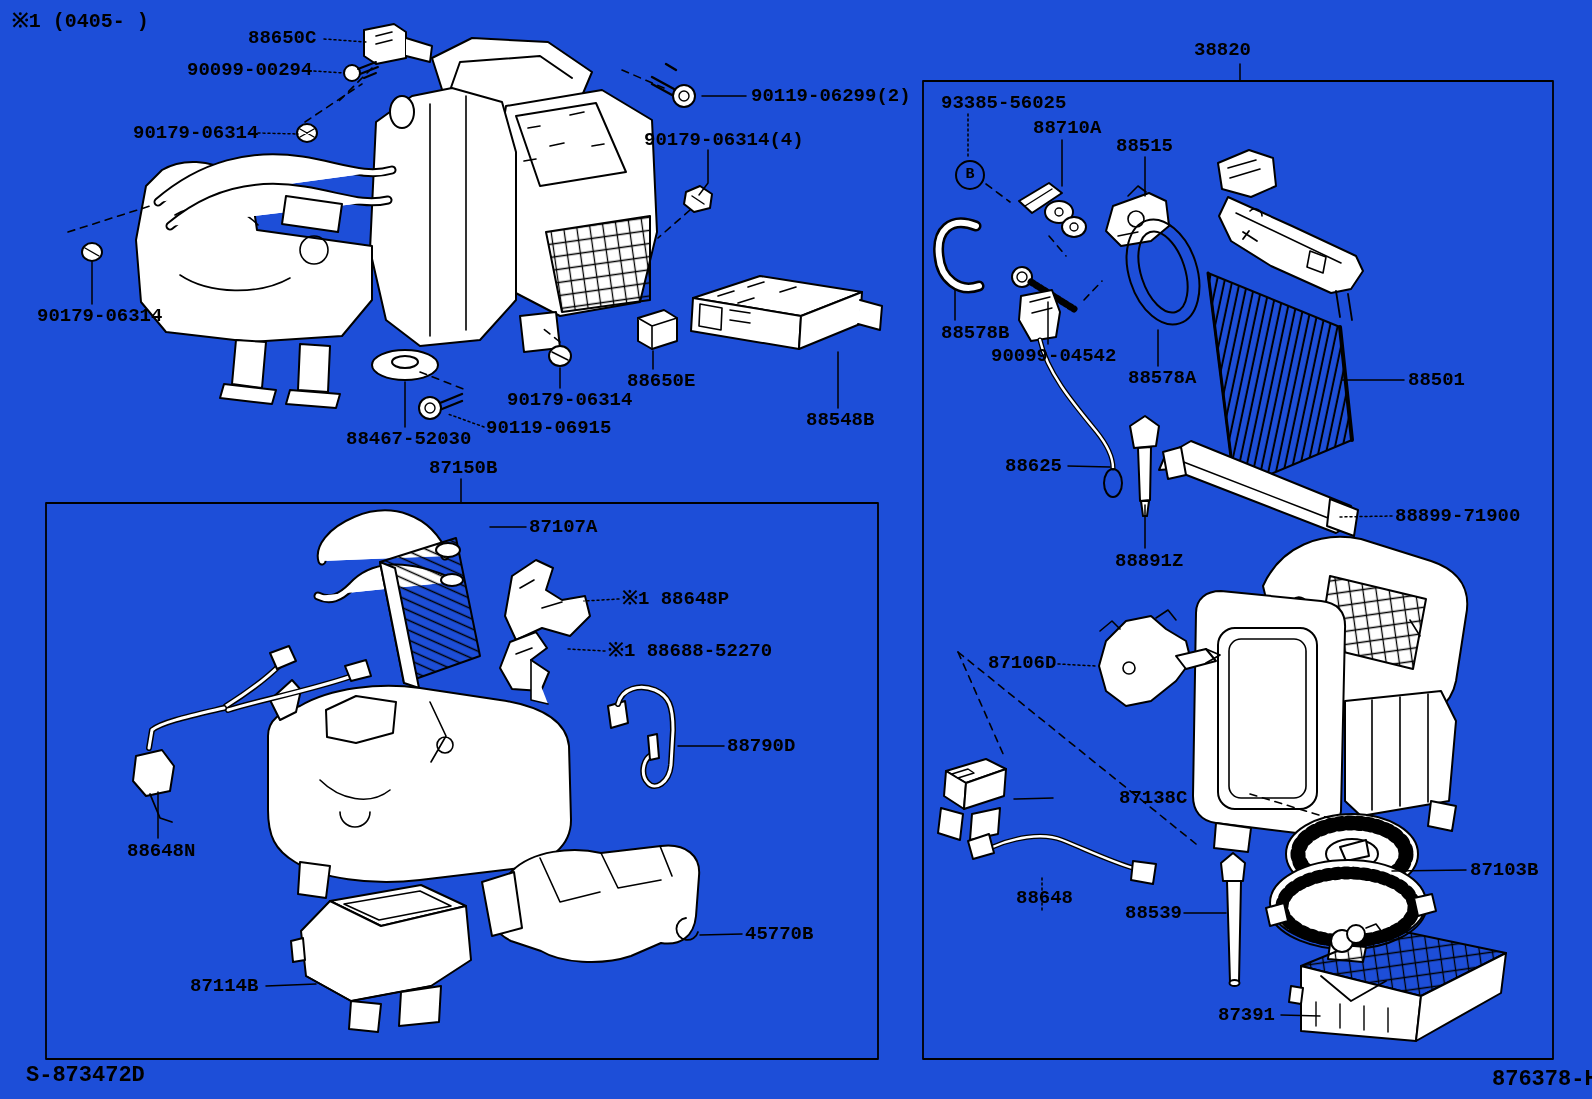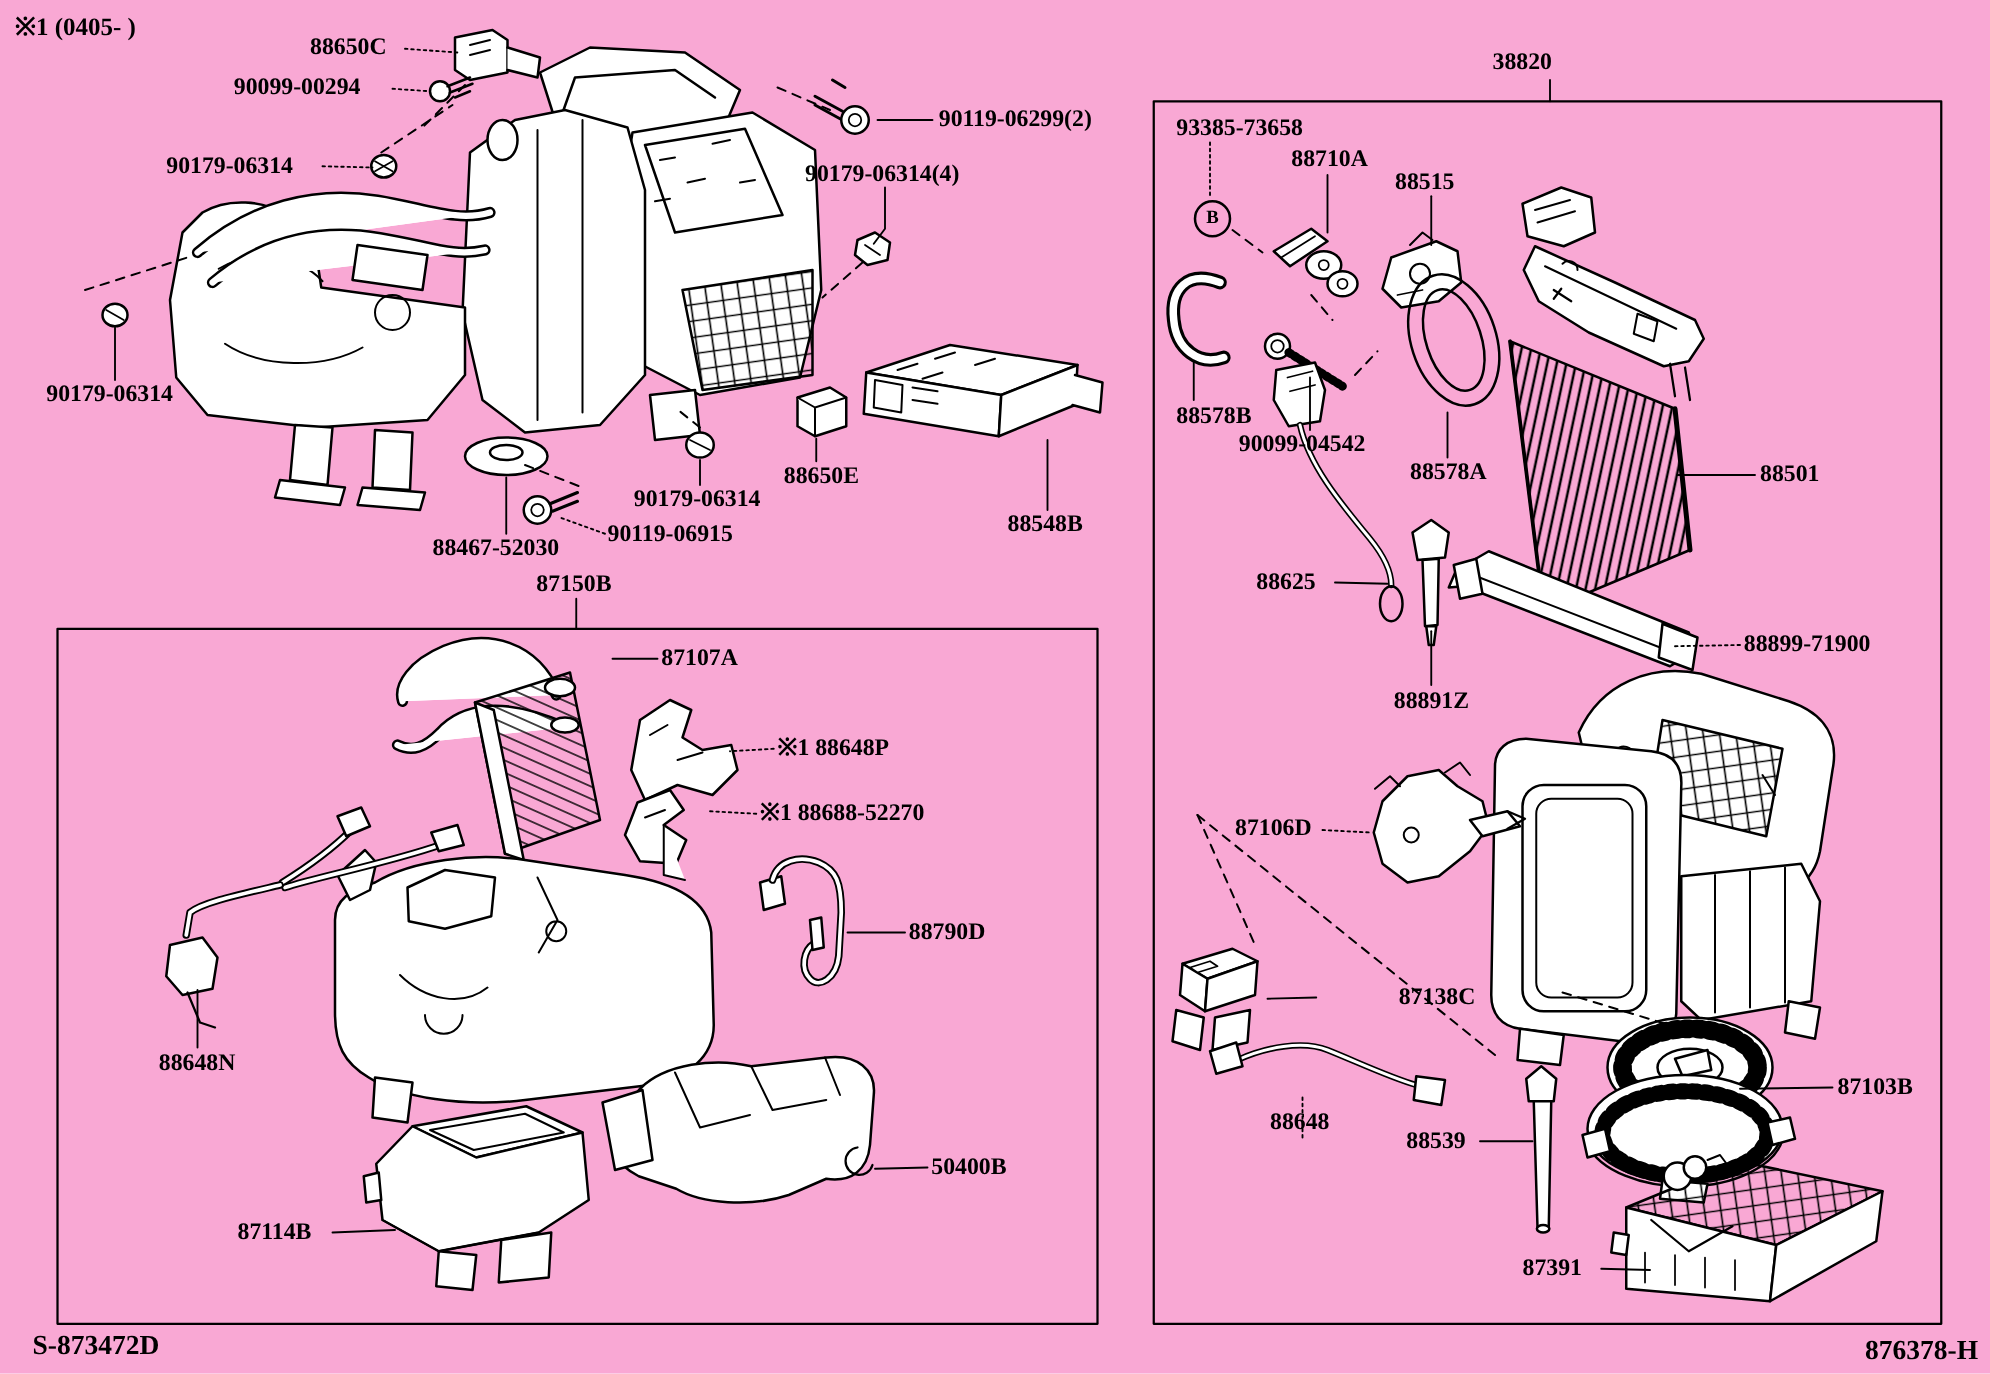--- a/index.html
+++ b/index.html
@@ -1,17 +1,17 @@
 <!DOCTYPE html>
 <html><head>
 <meta charset="utf-8">
 <style>
   html,body{margin:0;padding:0;background:#fff;}
-  .stage{position:relative;width:1592px;height:1099px;background:#f9a8d4;overflow:hidden;
-         font-family:Liberation Serif, serif;color:#000;}
+  .stage{position:relative;width:1592px;height:1099px;background:#1d4ed8;overflow:hidden;
+         font-family:Liberation Mono, monospace;color:#000;}
   svg.art{position:absolute;left:0;top:0;}
   .lbl{position:absolute;white-space:nowrap;font-weight:bold;font-size:19px;line-height:20px;}
   .note{font-size:20px;}
   .circle-b{position:absolute;width:26px;height:26px;border:2px solid #000;border-radius:50%;
             text-align:center;line-height:25px;font-size:15px;font-weight:bold;}
   .footer{font-size:22px;font-weight:bold;}
 </style>
 </head>
 <body>
 
@@ -409,24 +409,24 @@
 <div class="lbl" style="left:627px;top:371px">88650E</div>
 <div class="lbl" style="left:806px;top:410px">88548B</div>
 <div class="lbl" style="left:429px;top:458px">87150B</div>
 
 <div class="lbl" style="left:529px;top:517px">87107A</div>
 <div class="lbl" style="left:622px;top:589px">※1 88648P</div>
 <div class="lbl" style="left:608px;top:641px">※1 88688-52270</div>
 <div class="lbl" style="left:727px;top:736px">88790D</div>
 <div class="lbl" style="left:127px;top:841px">88648N</div>
 <div class="lbl" style="left:190px;top:976px">87114B</div>
-<div class="lbl" style="left:745px;top:924px">50400B</div>
+<div class="lbl" style="left:745px;top:924px">45770B</div>
 
 <div class="lbl" style="left:1194px;top:40px">38820</div>
-<div class="lbl" style="left:941px;top:93px">93385-73658</div>
+<div class="lbl" style="left:941px;top:93px">93385-56025</div>
 <div class="circle-b" style="left:955px;top:160px">B</div>
 <div class="lbl" style="left:1033px;top:118px">88710A</div>
 <div class="lbl" style="left:1116px;top:136px">88515</div>
 <div class="lbl" style="left:941px;top:323px">88578B</div>
 <div class="lbl" style="left:991px;top:346px">90099-04542</div>
 <div class="lbl" style="left:1128px;top:368px">88578A</div>
 <div class="lbl" style="left:1408px;top:370px">88501</div>
 <div class="lbl" style="left:1395px;top:506px">88899-71900</div>
 <div class="lbl" style="left:1005px;top:456px">88625</div>
 <div class="lbl" style="left:1115px;top:551px">88891Z</div>

